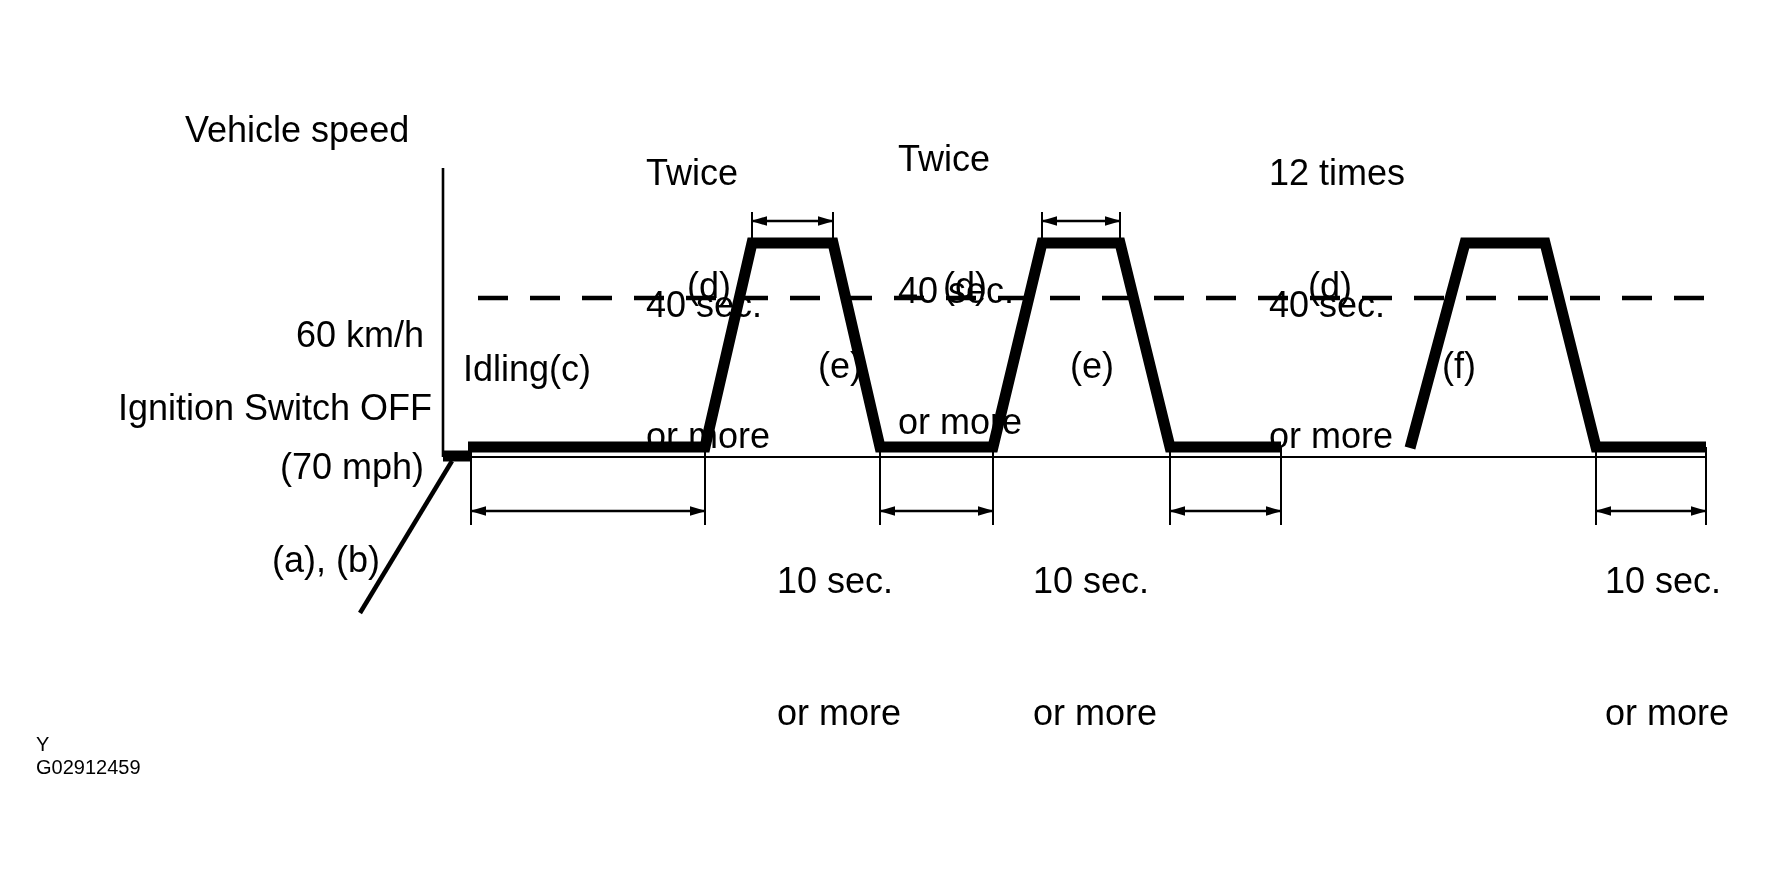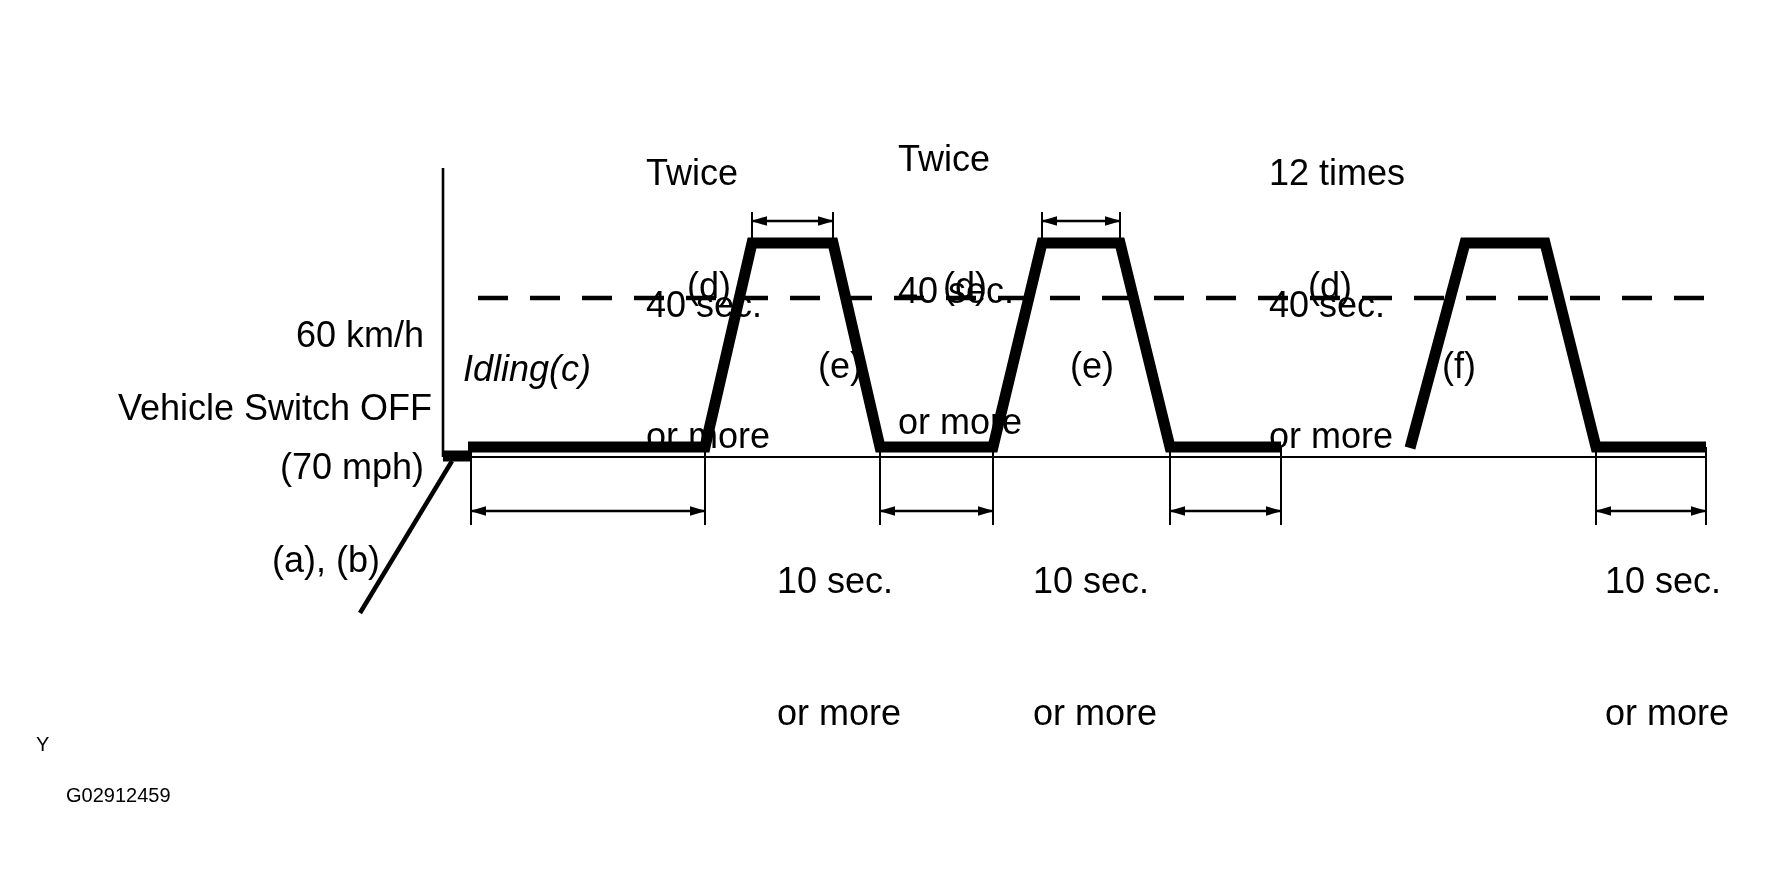--- a/index.html
+++ b/index.html
@@ -85,31 +85,32 @@
     <line x1="1281" y1="447" x2="1281" y2="525" stroke="#000000" stroke-width="2"></line>
     <line x1="1170" y1="511" x2="1281" y2="511" stroke="#000000" stroke-width="2.4" marker-start="url(#arrL)" marker-end="url(#arrR)"></line>
 
     <line x1="1596" y1="447" x2="1596" y2="525" stroke="#000000" stroke-width="2"></line>
     <line x1="1706" y1="447" x2="1706" y2="525" stroke="#000000" stroke-width="2"></line>
     <line x1="1596" y1="511" x2="1706" y2="511" stroke="#000000" stroke-width="2.4" marker-start="url(#arrL)" marker-end="url(#arrR)"></line>
 
     <line x1="452" y1="461" x2="360" y2="613" stroke="#000000" stroke-width="4.5"></line>
   </svg>
 
+  <div class="lbl lbl-36" style="left:185px; top:109px;">Vehicle speed</div>
 
   <div class="lbl lbl-36 lbl-right multi" style="left:0px; top:225px; width:424px;">
     <div>60 km/h</div>
     <div>(70 mph)</div>
   </div>
 
-  <div class="lbl lbl-36 lbl-right" style="left:0px; top:387px; width:432px;">Vehicle Switch OFF</div>
+  <div class="lbl lbl-36 lbl-right" style="left:0px; top:387px; width:432px;">Ignition Switch OFF</div>
 
   <div class="lbl lbl-36" style="left:272px; top:539px;text-align:center;">(a), (b)</div>
 
-  <div class="lbl lbl-36" style="left:463px; top:348px;font-style:italic;">Idling(c)</div>
+  <div class="lbl lbl-36" style="left:463px; top:348px;">Idling(c)</div>
 
   <div class="lbl lbl-36 multi" style="left:646px; top:63px;">
     <div>Twice</div>
     <div>40 sec.</div>
     <div>or more</div>
   </div>
 
   <div class="lbl lbl-36 multi" style="left:898px; top:49px;">
     <div>Twice</div>
     <div>40 sec.</div>
@@ -143,15 +144,15 @@
     <div>10 sec.</div>
     <div>or more</div>
   </div>
 
   <div class="lbl lbl-36 multi" style="left:1605px; top:471px;">
     <div>10 sec.</div>
     <div>or more</div>
   </div>
 
   <div class="lbl lbl-20" style="left:36px; top:733px;">Y</div>
-  <div class="lbl lbl-20" style="left:36px; top:784px;margin-left:30px;">G02912459</div>
+  <div class="lbl lbl-20" style="left:36px; top:756px;">G02912459</div>
 
 </div>
 
 </body></html>

